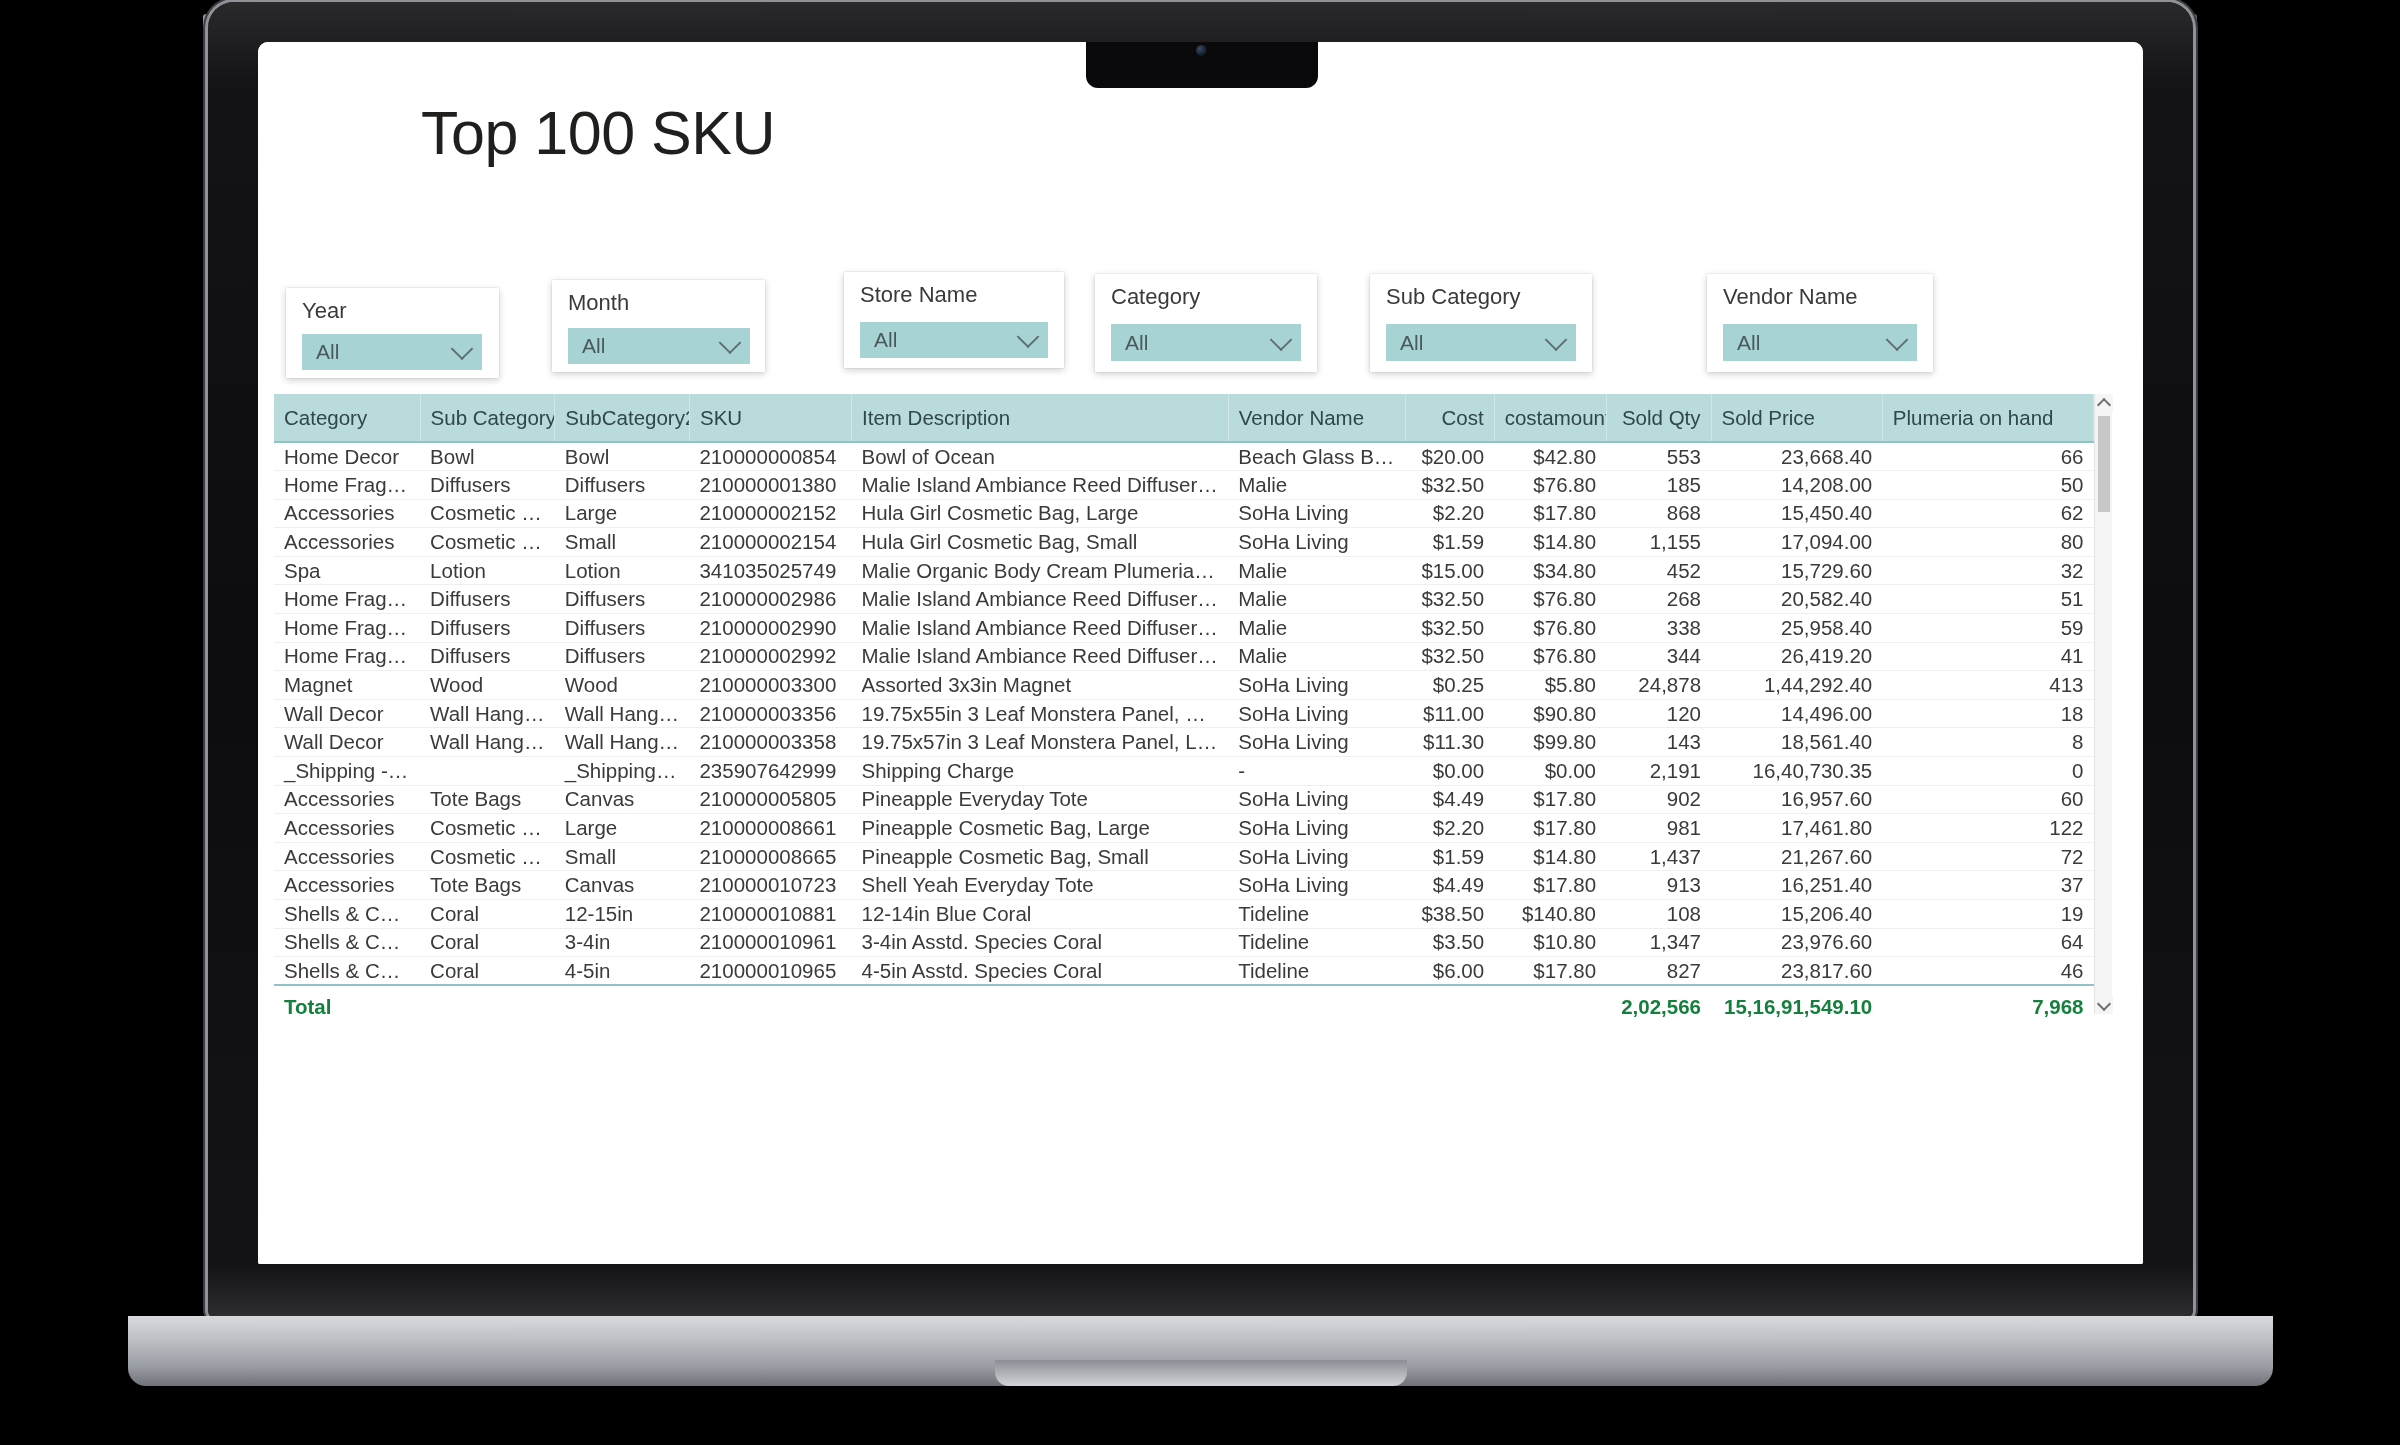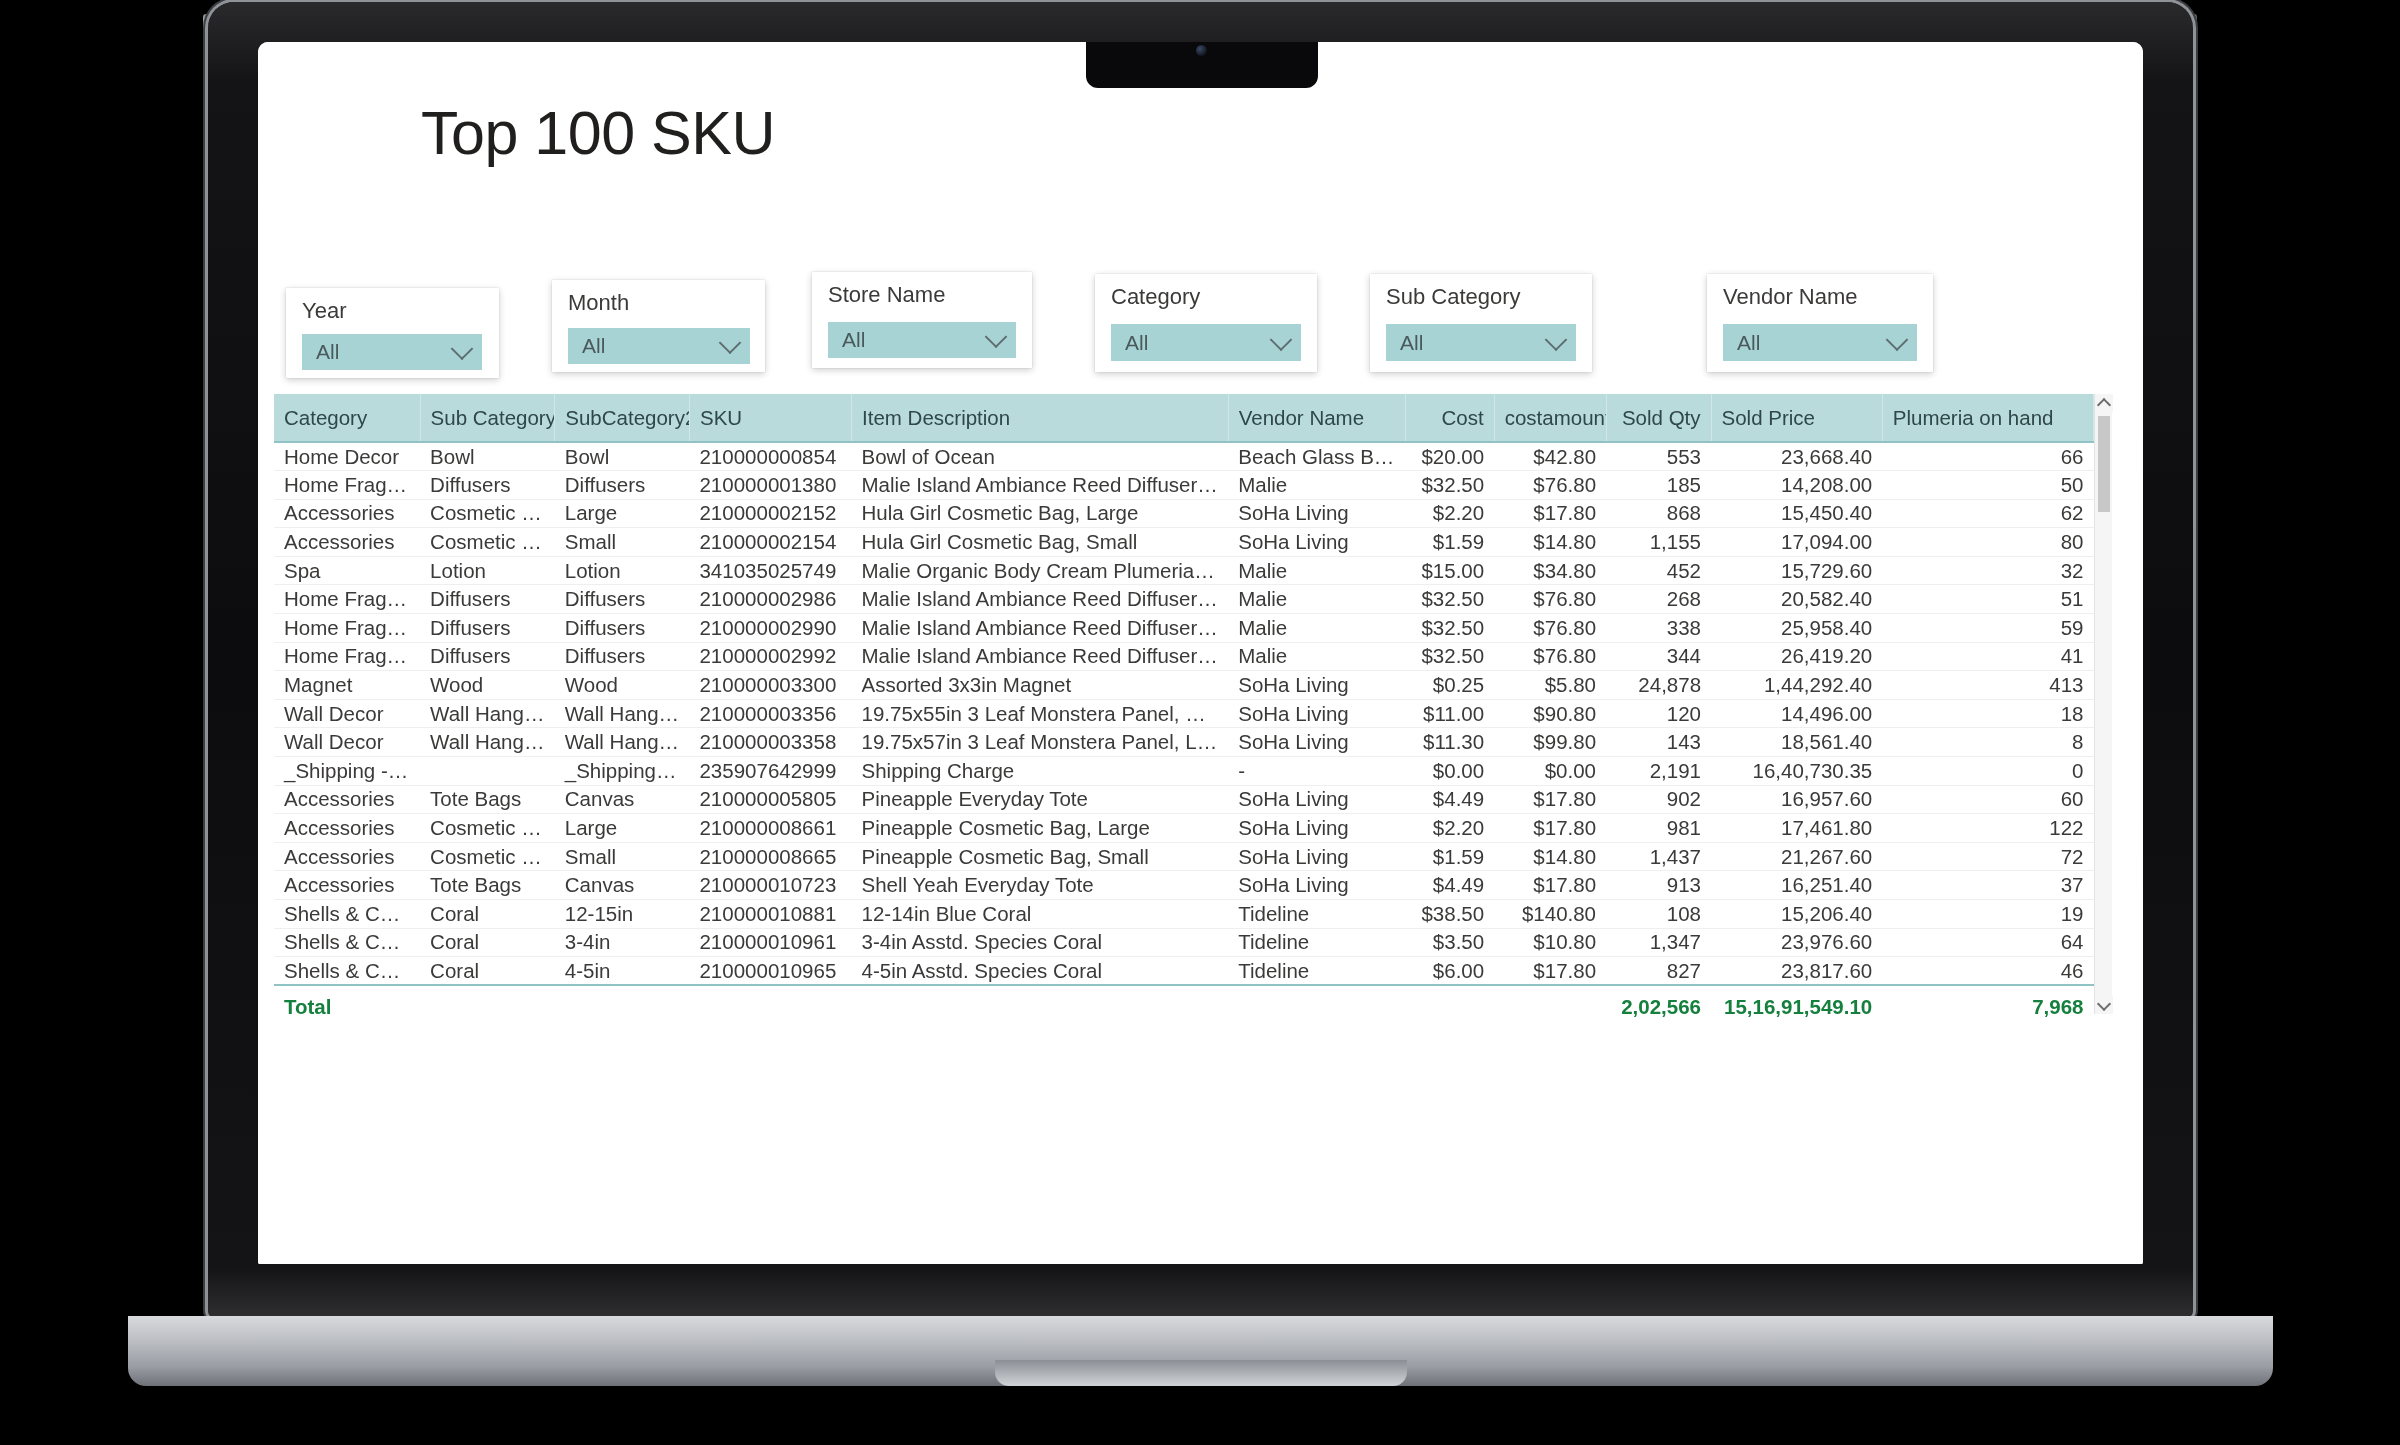--- a/index.html
+++ b/index.html
@@ -157,21 +157,21 @@
     border-bottom: 2.4px solid #5e6e70;
     transform: translateY(-70%) rotate(45deg);
   }
 
   
   #slicer-year      { left: 16px;   top: 28px;  width: 213px; height: 90px; }
   #slicer-year .slicer-dropdown  { top: 46px; width: 180px; height: 36px; }
   #slicer-month     { left = 0; }
   #slicer-month     { left: 282px;  top: 20px;  width: 213px; height: 92px; }
   #slicer-month .slicer-dropdown { top: 48px; width: 182px; height: 36px; }
-  #slicer-store     { left: 542px;  top: 12px;  width: 220px; height: 96px; }
+  #slicer-store     { left: 574px;  top: 12px;  width: 220px; height: 96px; }
   #slicer-store .slicer-dropdown { top: 50px; width: 188px; height: 36px; }
   #slicer-category  { left: 825px;  top: 14px;  width: 222px; height: 98px; }
   #slicer-category .slicer-dropdown { top: 50px; width: 190px; height: 37px; }
   #slicer-subcat    { left: 1100px; top: 14px;  width: 222px; height: 98px; }
   #slicer-subcat .slicer-dropdown { top: 50px; width: 190px; height: 37px; }
   #slicer-vendor    { left: 1437px; top: 14px;  width: 226px; height: 98px; }
   #slicer-vendor .slicer-dropdown { top: 50px; width: 194px; height: 37px; }
 
   
   #data-table-wrap {

